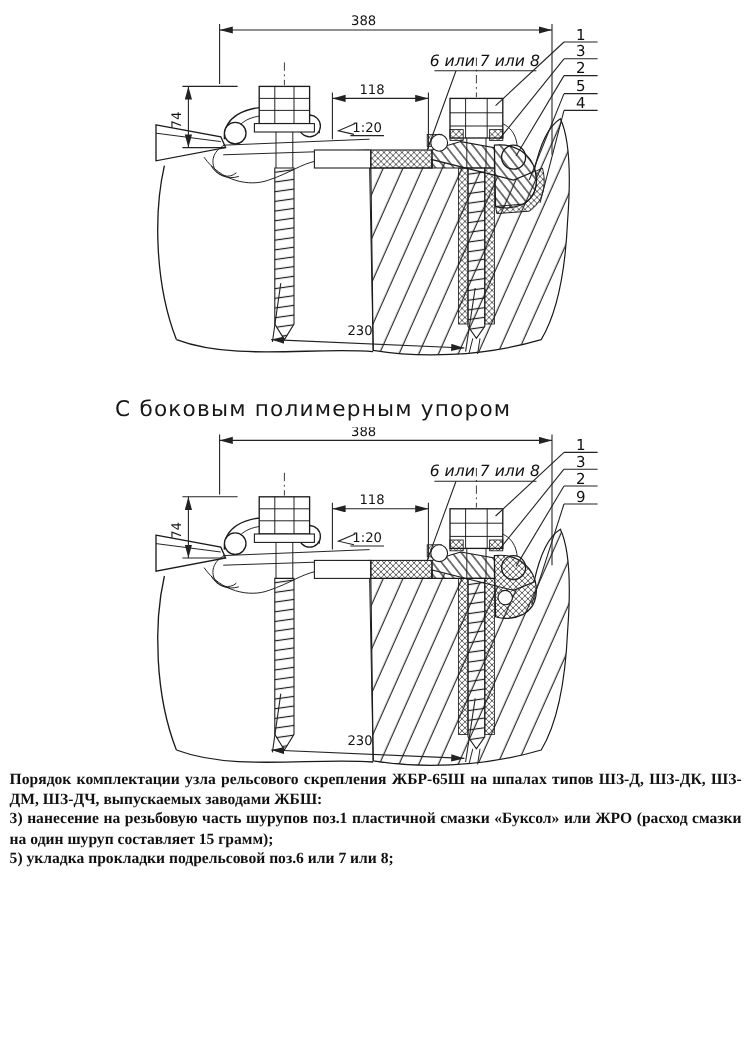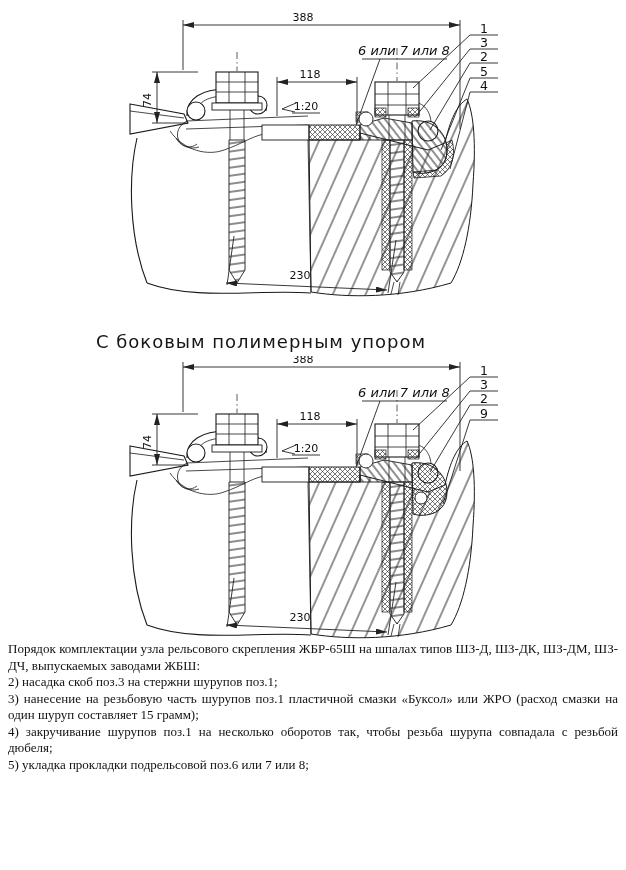--- a/index.html
+++ b/index.html
@@ -13,21 +13,21 @@
   .wh{fill:#fff;stroke:#1a1a1a;stroke-width:1.1;}
   .whthin{fill:#fff;stroke:#1a1a1a;stroke-width:.9;}
   .cl{stroke:#333;stroke-width:.8;stroke-dasharray:7 3 1.5 3;fill:none;}
   .dt{font:11px "DejaVu Sans",sans-serif;fill:#111;}
   .pl{font:12.5px "DejaVu Sans",sans-serif;fill:#111;}
   .padlbl{font:italic 13px "DejaVu Sans",sans-serif;fill:#111;}
   #caption{position:absolute;top:331px;left:0;width:522px;text-align:center;
            font:18px "DejaVu Sans",sans-serif;letter-spacing:1px;color:#161616;}
   #notes{position:absolute;top:641px;left:8px;width:610px;
          font-size:13px;line-height:16.5px;text-align:justify;}
-  #notes p{margin:0;}
+  #notes p{margin:0;font-weight:bold;}
 </style>
 </head>
 <body>
 
 <div id="page">
 
   <svg class="diag" style="top:8px" width="626" height="314" viewBox="0 16 626 314">
     <defs>
       <marker id="arE" markerUnits="userSpaceOnUse" markerWidth="12" markerHeight="8" refX="11" refY="3" orient="auto">
           <path d="M0,0 L11,3 L0,6 Z" fill="#222"></path>
@@ -214,19 +214,17 @@
 
     <text class="dt" x="303" y="29" text-anchor="middle">388</text>
     <text class="dt" x="310" y="86" text-anchor="middle">118</text>
     <text class="dt" x="306" y="118" text-anchor="middle">1:20</text>
     <text class="dt" x="151" y="108" text-anchor="middle" transform="rotate(-90 151 108)">74</text>
     <text class="dt" x="300" y="287" text-anchor="middle">230</text>
   </svg>
 
   <div id="notes">
     <p>Порядок комплектации узла рельсового скрепления ЖБР-65Ш на шпалах типов ШЗ-Д, ШЗ-ДК, ШЗ-ДМ, ШЗ-ДЧ, выпускаемых заводами ЖБШ:</p>
-    <p>2) насадка скоб поз.3 на стержни шурупов поз.1;</p>
     <p>3) нанесение на резьбовую часть шурупов поз.1 пластичной смазки «Буксол» или ЖРО (расход смазки на один шуруп составляет 15 грамм);</p>
-    <p>4) закручивание шурупов поз.1 на несколько оборотов так, чтобы резьба шурупа совпадала с резьбой дюбеля;</p>
     <p>5) укладка прокладки подрельсовой поз.6 или 7 или 8;</p>
   </div>
 
 </div>
 
 </body></html>

